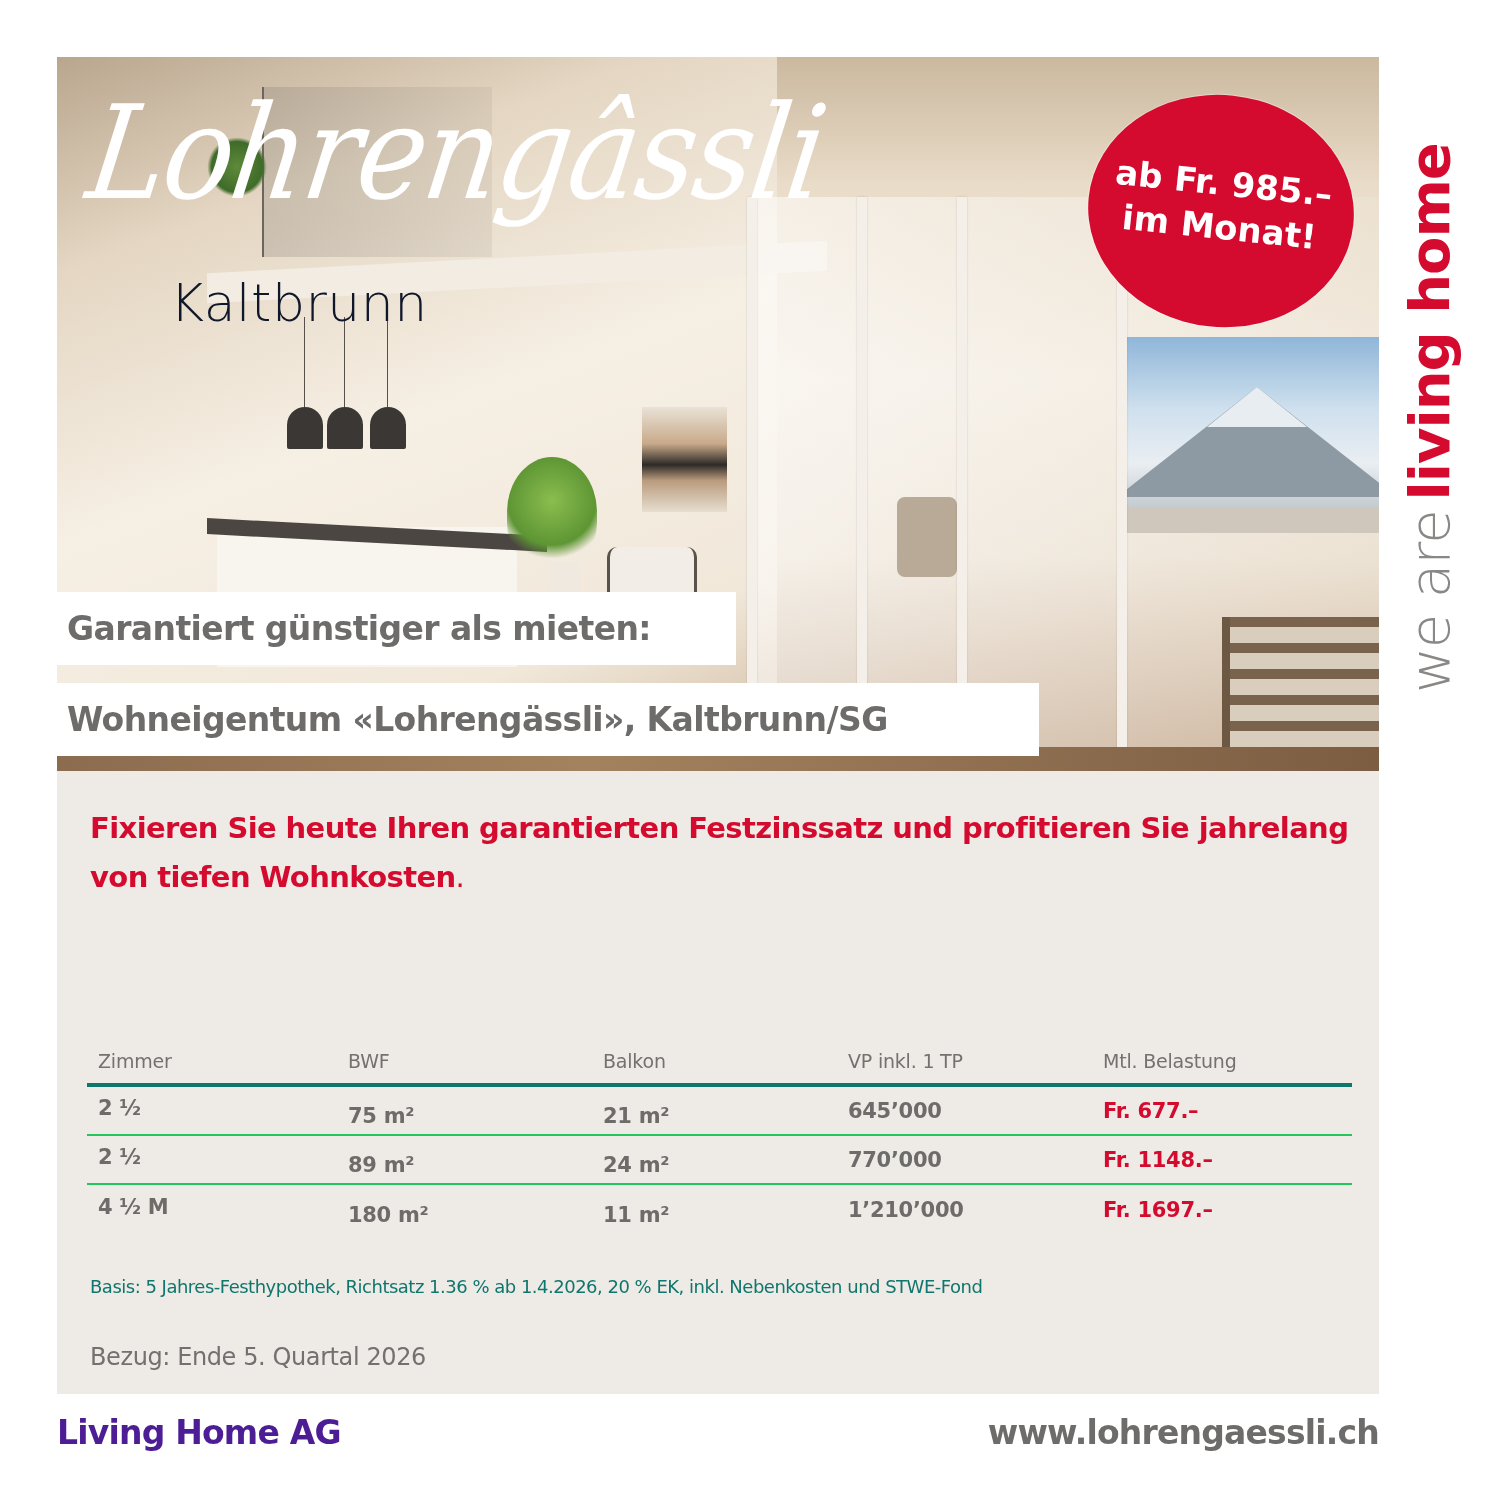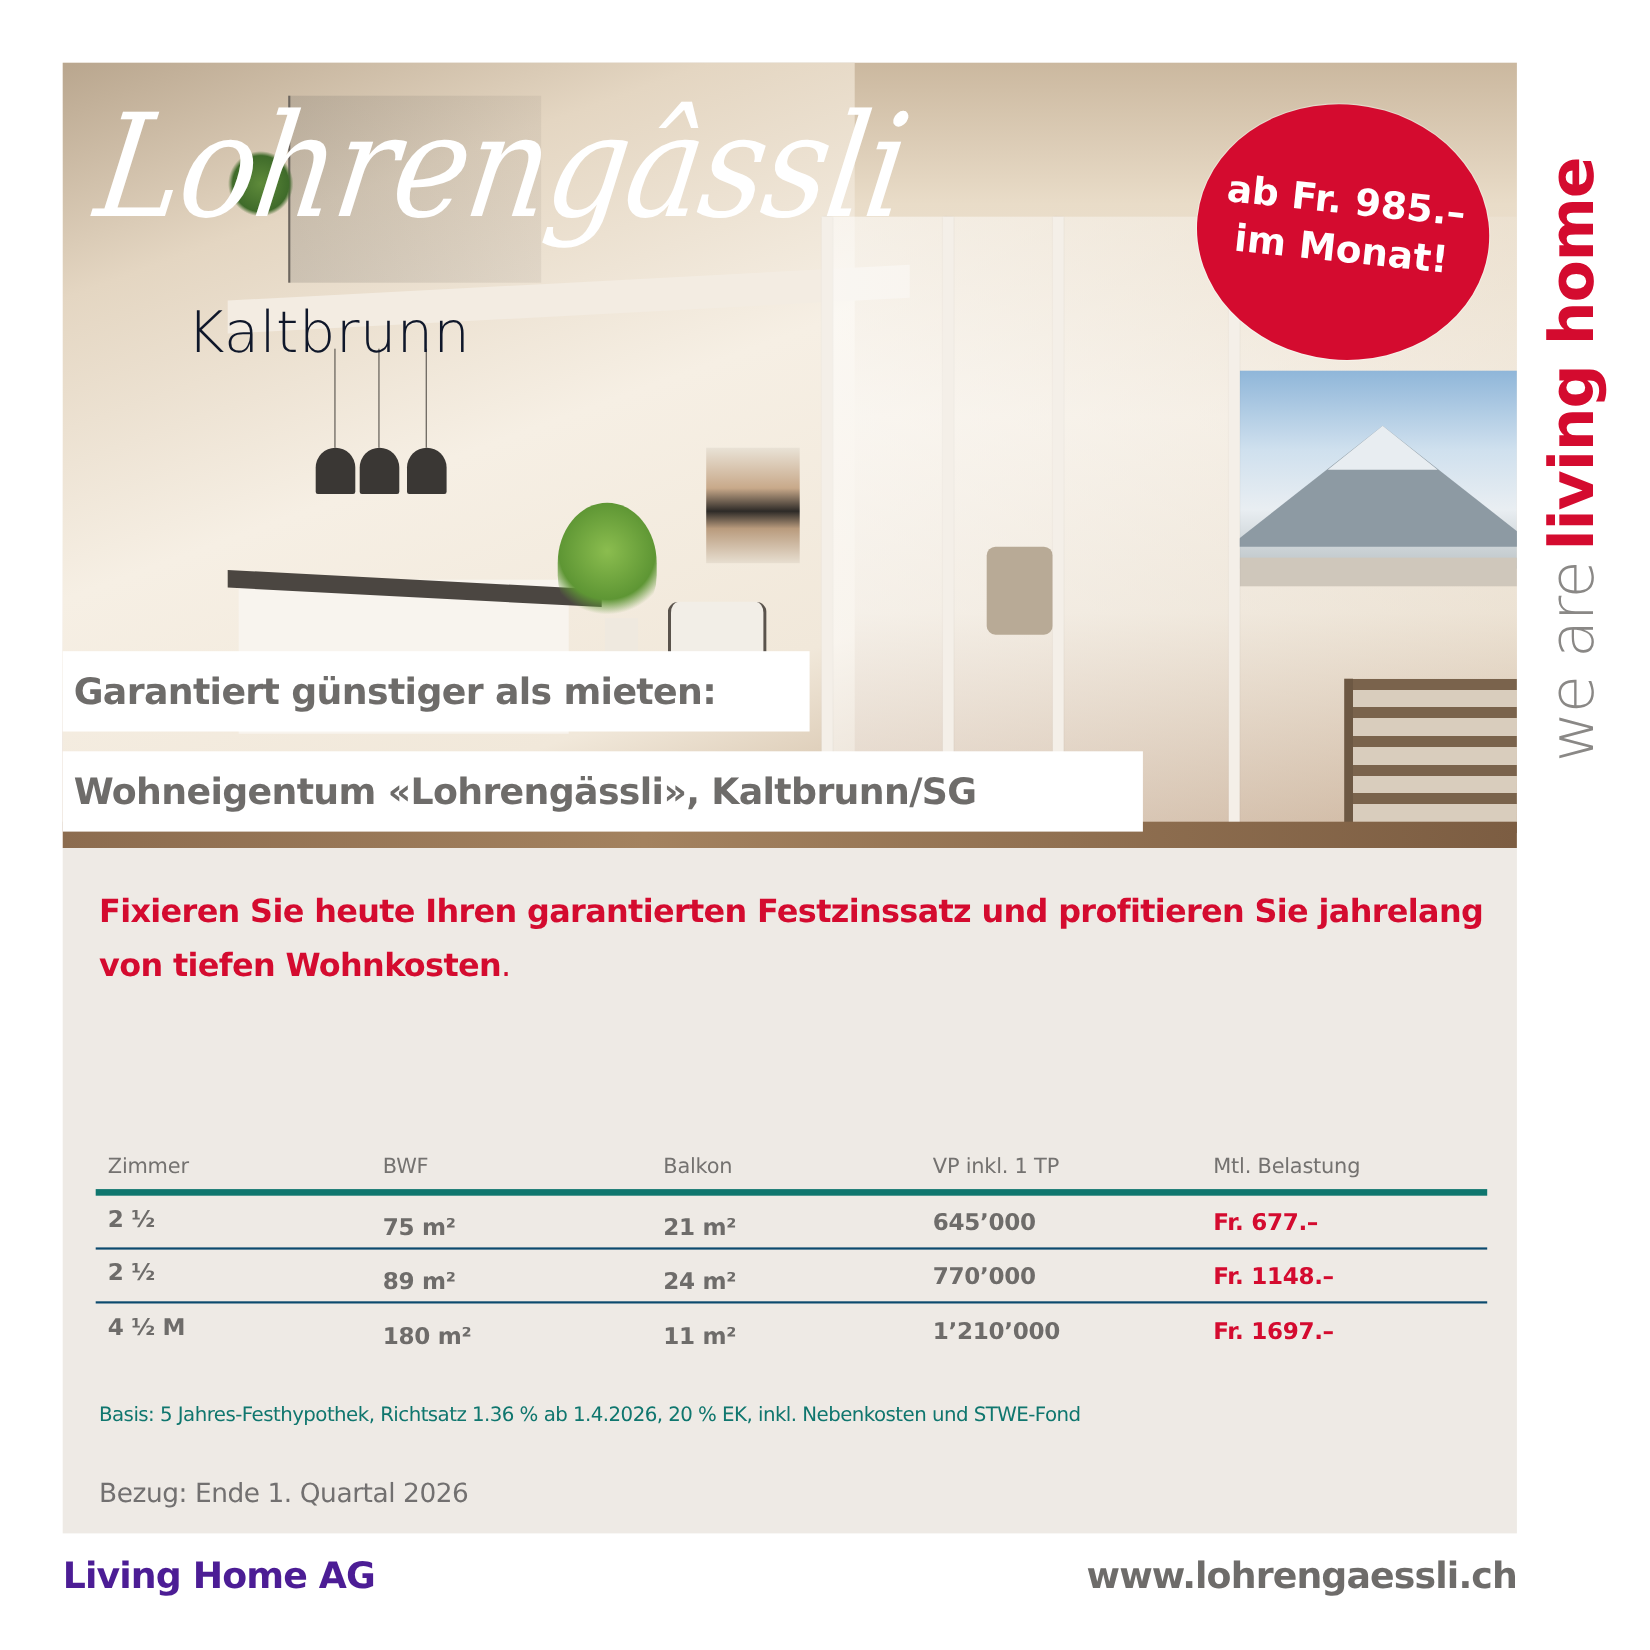--- a/index.html
+++ b/index.html
@@ -100,23 +100,23 @@
   }
   .headline .dot { color: #d40b2f; font-weight: 400; }
   .intro {
     position: absolute; left: 33px; top: 153px; width: 1260px;
     font-family: "DejaVu Sans", sans-serif; font-weight: 400; font-size: 24px; line-height: 48px;
     color: #727070; letter-spacing: -0.6px;
   }
 
   .table { position: absolute; left: 30px; top: 268px; width: 1265px; }
   .thead, .trow { display: grid; grid-template-columns: 250px 255px 245px 255px 260px; }
-  .thead { height: 48px; align-items: center; border-bottom: 6px solid #0f766e; }
+  .thead { height: 48px; align-items: center; border-bottom: 4px solid #0f766e; }
   .thead span { font-family: "DejaVu Sans", sans-serif; font-weight: 400; font-size: 19px; color: #747270; padding-left: 11px; letter-spacing: -0.2px; }
-  .trow { height: 49px; align-items: center; border-bottom: 2px solid #0c4a6e; }
+  .trow { height: 49px; align-items: center; border-bottom: 2px solid #22c55e; }
   .trow:last-child { border-bottom: none; }
   .trow span { font-family: "DejaVu Sans", sans-serif; font-weight: 700; font-size: 21px; color: #6e6c6a; padding-left: 11px; letter-spacing: -0.3px; }
   .trow span.up { position: relative; top: -3px; }
   .trow span.down { position: relative; top: 5px; }
   .trow span.price { color: #d40b2f; }
 
   .basis { position: absolute; left: 33px; top: 505px; font-family: "DejaVu Sans", sans-serif; font-size: 18px; color: #0f766e; letter-spacing: -0.5px; }
   .move-in { position: absolute; left: 33px; top: 572px; font-family: "DejaVu Sans", sans-serif; font-size: 24px; color: #727070; letter-spacing: -0.4px; }
 
   
@@ -204,17 +204,17 @@
     <div class="trow">
       <span class="up">4 ½ M</span>
       <span class="down">180 m²</span>
       <span class="down">11 m²</span>
       <span>1’210’000</span>
       <span class="price">Fr. 1697.–</span>
     </div>
   </div>
 
   <div class="basis">Basis: 5 Jahres-Festhypothek, Richtsatz 1.36 % ab 1.4.2026, 20 % EK, inkl. Nebenkosten und STWE-Fond</div>
-  <div class="move-in">Bezug: Ende 1. Quartal 2026</div>
+  <div class="move-in">Bezug: Ende 5. Quartal 2026</div>
 </div>
 
 <div class="footer-left">Living Home AG</div>
 <div class="footer-right">www.lohrengaessli.ch</div>
 
 </body></html>

